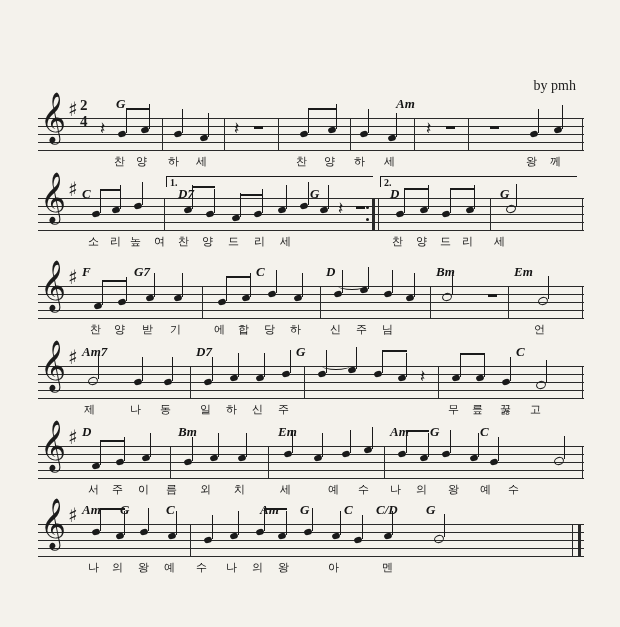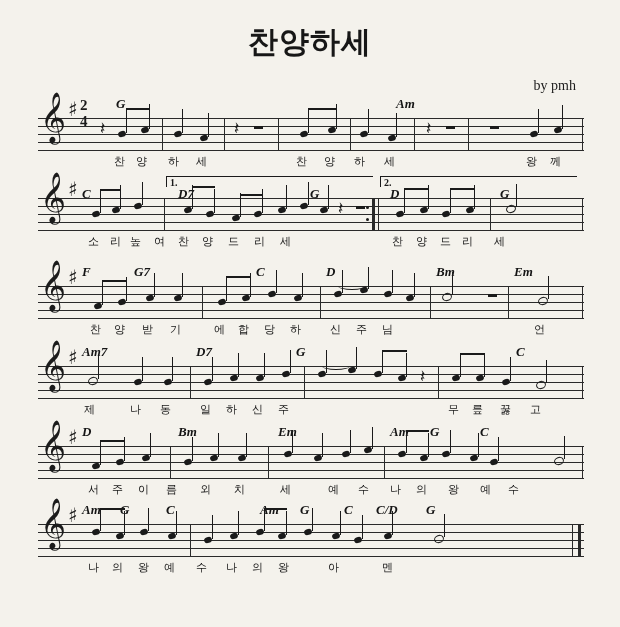--- a/index.html
+++ b/index.html
@@ -195,21 +195,20 @@
     height: 3px;
     border-radius: 50%;
     background: #1a1a1a;
   }
 </style>
 </head>
 <body>
 
 <div class="sheet">
 
-  <div class="title">찬양하세</div>
   <div class="byline">by pmh</div>
 
   <div class="system" style="top:100px;">
     <div class="staff">
       <div class="line"></div>
       <div class="line"></div>
       <div class="line"></div>
       <div class="line"></div>
       <div class="line"></div>
     </div>

